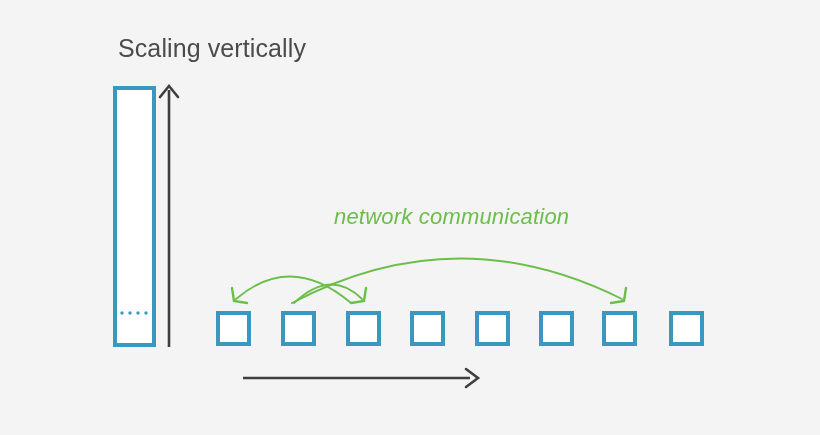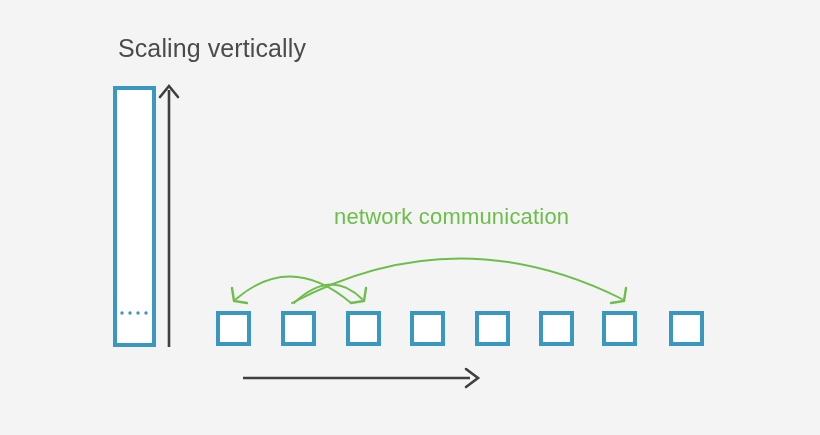--- a/index.html
+++ b/index.html
@@ -42,20 +42,21 @@
     left: 489px;
     top: 363px;
     font-size: 25px;
     color: #4b4b4b;
     letter-spacing: 0.1px;
   }
   #network-label {
     left: 334px;
     top: 206px;
     font-size: 22px;
+    font-style: italic;
     color: #6cbe4a;
     letter-spacing: 0.2px;
   }
 </style>
 </head>
 <body>
 
 <div id="stage">
 
   <svg class="layer" id="shapes-layer" viewBox="0 0 820 435">

